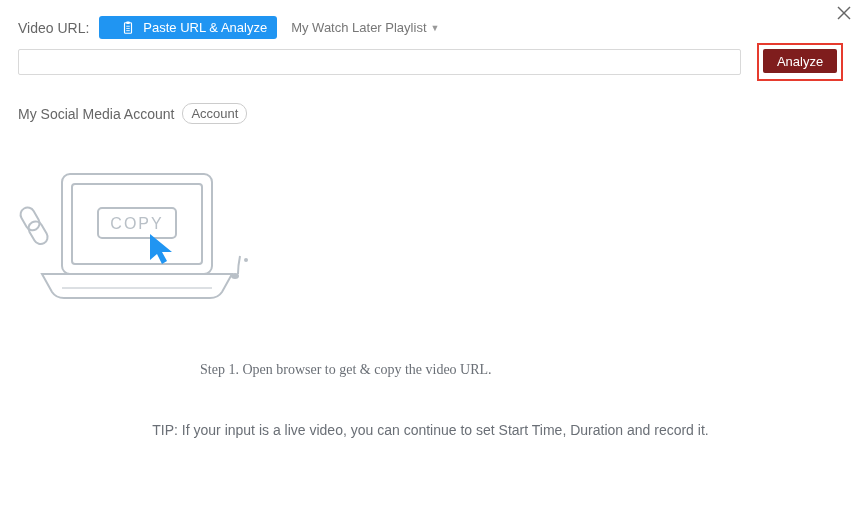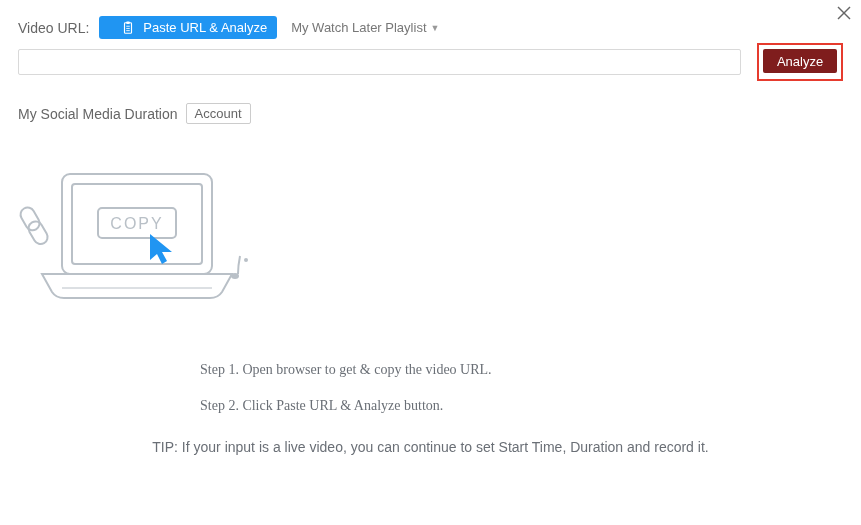--- a/index.html
+++ b/index.html
@@ -98,21 +98,21 @@
     gap: 8px;
     font-size: 14px;
     color: #666;
   }
   .account-btn {
     background: #fff;
     border: 1px solid #ccc;
     color: #666;
     padding: 2px 8px;
     font-size: 13px;
-    border-radius: 2px;
+    border-radius: 10px;
     cursor: pointer;
   }
   .illustration {
     width: 100%;
     display: flex;
     justify-content: flex-start;
     margin-top: 40px;
   }
   .steps {
     margin-top: 38px;
@@ -120,21 +120,21 @@
     padding-left: 200px;
     color: #6a6f76;
     font-size: 14px;
   }
   .steps p {
     line-height: 2.6;
     font-family: Liberation Serif, serif;
   }
   .tip {
     text-align: center;
-    margin-top: 14px;
+    margin-top: 34px;
     color: #6a6f76;
     font-size: 14px;
   }
 </style>
 </head>
 <body>
 
 <div class="close-btn">
   <svg width="14" height="14" viewBox="0 0 14 14">
     <line x1="1" y1="1" x2="13" y2="13" stroke="#666" stroke-width="1.4"></line>
@@ -163,21 +163,21 @@
 </div>
 
 <div class="url-row">
   <input class="url-input" type="text" value="" style="">
   <div class="analyze-wrap">
     <button class="analyze-btn">Analyze</button>
   </div>
 </div>
 
 <div class="social-row">
-  <span>My Social Media Duration</span>
+  <span>My Social Media Account</span>
   <button class="account-btn">Account</button>
 </div>
 
 <div class="illustration">
   <svg width="260" height="150" viewBox="0 0 260 150">
 
     <rect x="62" y="10" width="150" height="100" rx="8" fill="none" stroke="#b9c0c7" stroke-width="2"></rect>
     <rect x="72" y="20" width="130" height="80" rx="3" fill="none" stroke="#b9c0c7" stroke-width="2"></rect>
     <path d="M42 110 L232 110 L222 128 Q218 134 210 134 L64 134 Q56 134 52 128 Z" fill="none" stroke="#b9c0c7" stroke-width="2"></path>
     <line x1="62" y1="124" x2="212" y2="124" stroke="#b9c0c7" stroke-width="1"></line>
@@ -197,16 +197,15 @@
     <g transform="translate(232,92)" stroke="#b9c0c7" stroke-width="2" fill="none">
       <path d="M8 0 Q6 10 6 18"></path>
       <ellipse cx="3" cy="20" rx="4" ry="3" fill="#b9c0c7" stroke="none"></ellipse>
       <circle cx="14" cy="4" r="2" fill="#b9c0c7" stroke="none"></circle>
     </g>
   </svg>
 </div>
 
 <div class="steps">
   <p>Step 1. Open browser to get &amp; copy the video URL.</p>
-  <p>Step 2. Click Paste URL &amp; Analyze button.</p>
 </div>
 
 <div class="tip">TIP: If your input is a live video, you can continue to set Start Time, Duration and record it.</div>
 
 </body></html>

